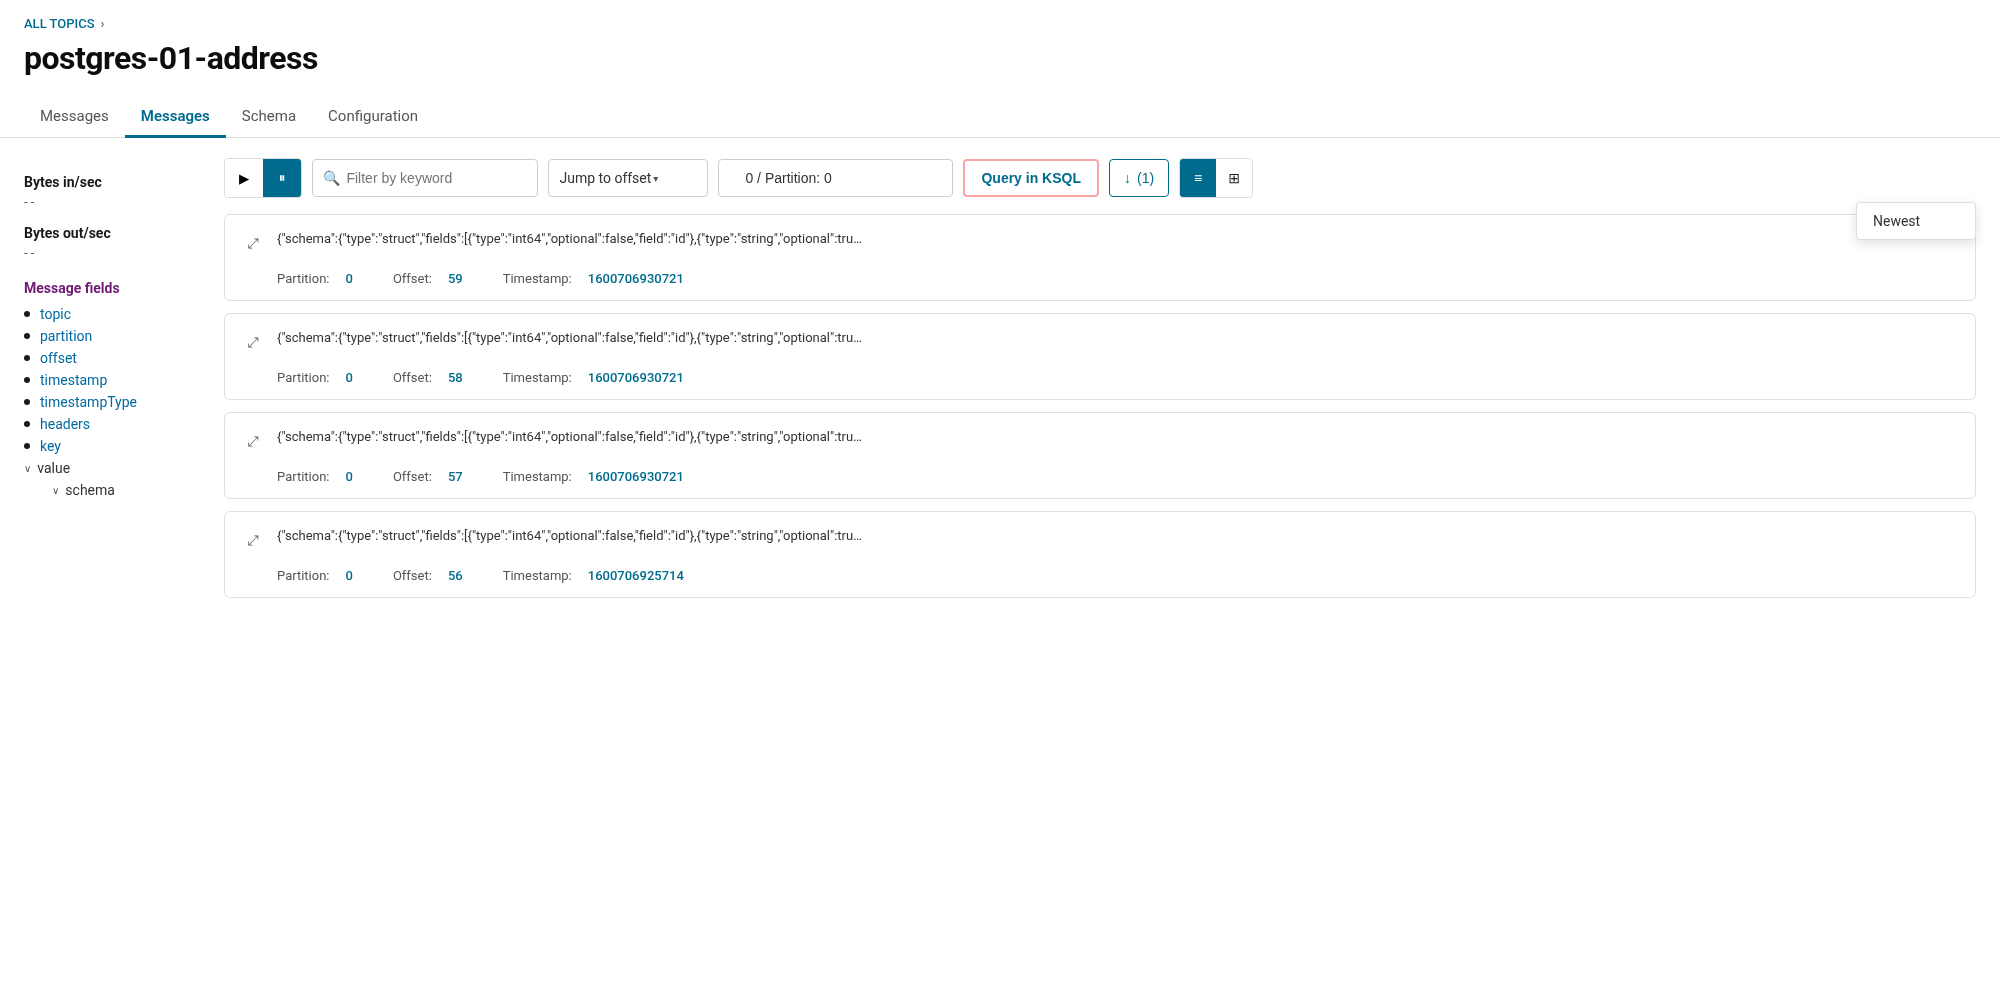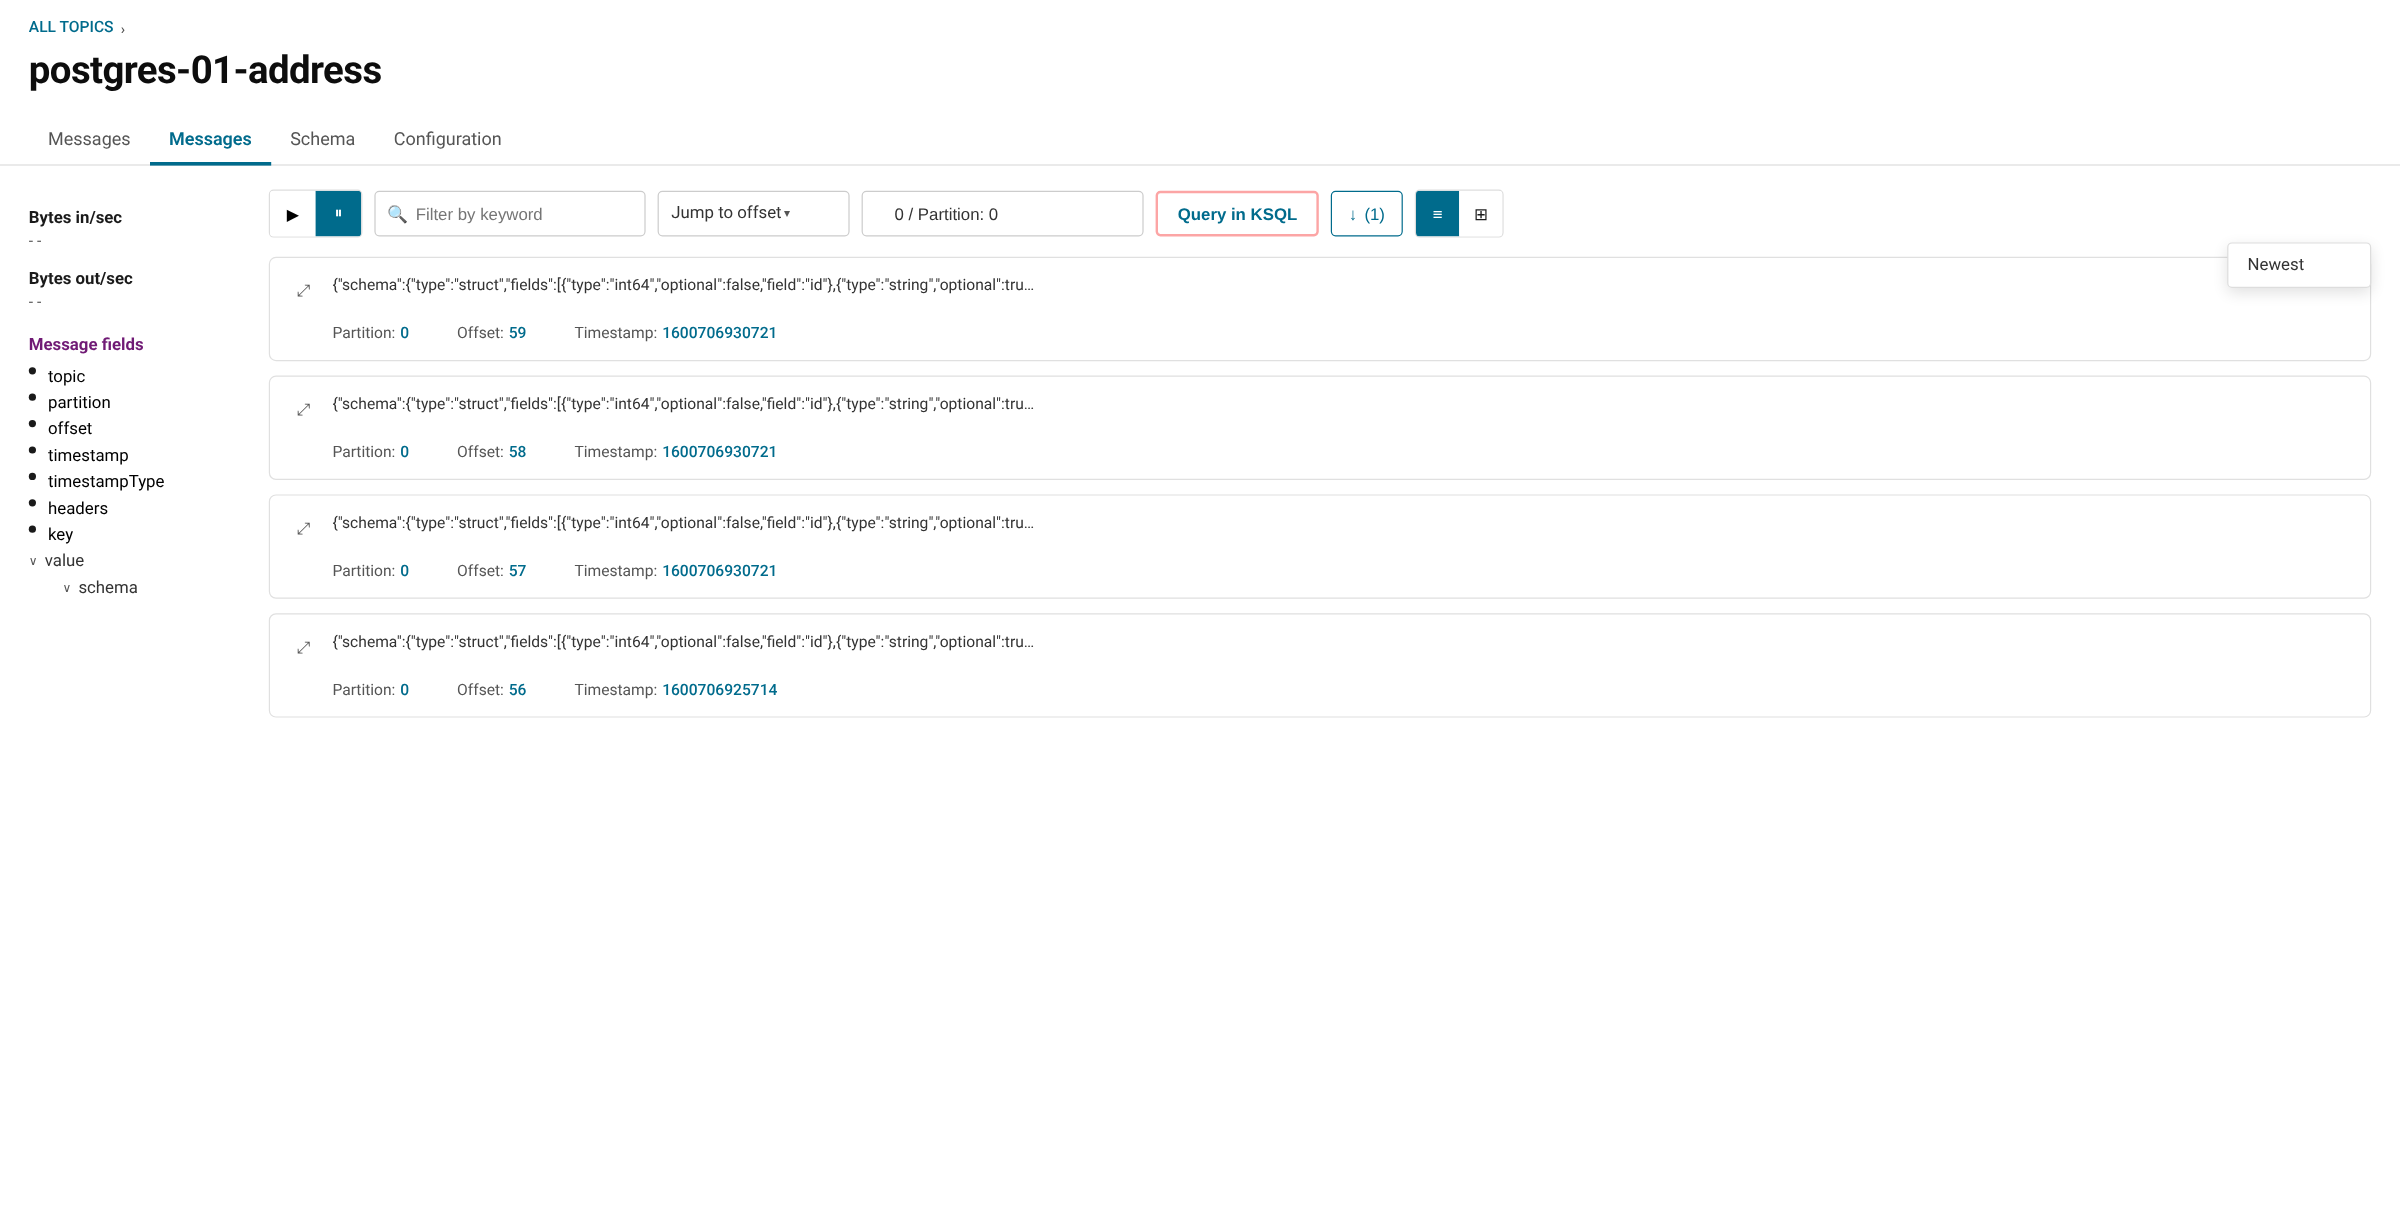--- a/index.html
+++ b/index.html
@@ -36,21 +36,21 @@
     .sidebar-section-title {
       font-weight: 700; font-size: 14px; margin-bottom: 4px; margin-top: 16px; color: #1a1a1a;
     }
     .sidebar-value {
       font-size: 13px; color: #555; margin-bottom: 2px;
     }
     .sidebar-fields-title {
       font-weight: 700; font-size: 14px; margin-top: 20px; margin-bottom: 10px; color: #701a75;
     }
     .field-item {
-      display: flex; font-size: 14px; color: #000000; margin-bottom: 6px;
+      display: flex; align-items: center; font-size: 14px; color: #0369a1; margin-bottom: 6px;
     }
     .field-item .bullet {
       width: 6px; height: 6px; border-radius: 50%; background: #1a1a1a;
       margin-right: 10px; flex-shrink: 0;
     }
     .field-item-collapsible {
       display: flex; align-items: center; font-size: 14px; color: #333; margin-bottom: 6px; cursor: pointer;
     }
     .field-item-collapsible .arrow {
       margin-right: 6px; font-size: 10px; color: #555;
@@ -142,21 +142,21 @@
       width: 24px; height: 24px; flex-shrink: 0; cursor: pointer; color: #555;
       display: flex; align-items: center; justify-content: center; font-size: 14px; margin-top: 2px;
     }
     .message-content {
       font-size: 13px; color: #333; line-height: 1.5; flex: 1; min-width: 0;
       overflow: hidden; white-space: nowrap; text-overflow: ellipsis;
     }
     .message-meta {
       display: flex; gap: 40px; padding: 6px 16px 14px 52px; font-size: 13px; color: #555;
     }
-    .meta-item { display: flex; gap: 4px; }
+    .meta-item { display: flex; gap: 16px; }
     .meta-label { color: #555; }
     .meta-value { color: #006b8c; font-weight: 500; }
   </style>
 </head>
 <body>
 
 <div class="breadcrumb">
   <span>ALL TOPICS</span>
   <span class="chevron">›</span>
 </div>

